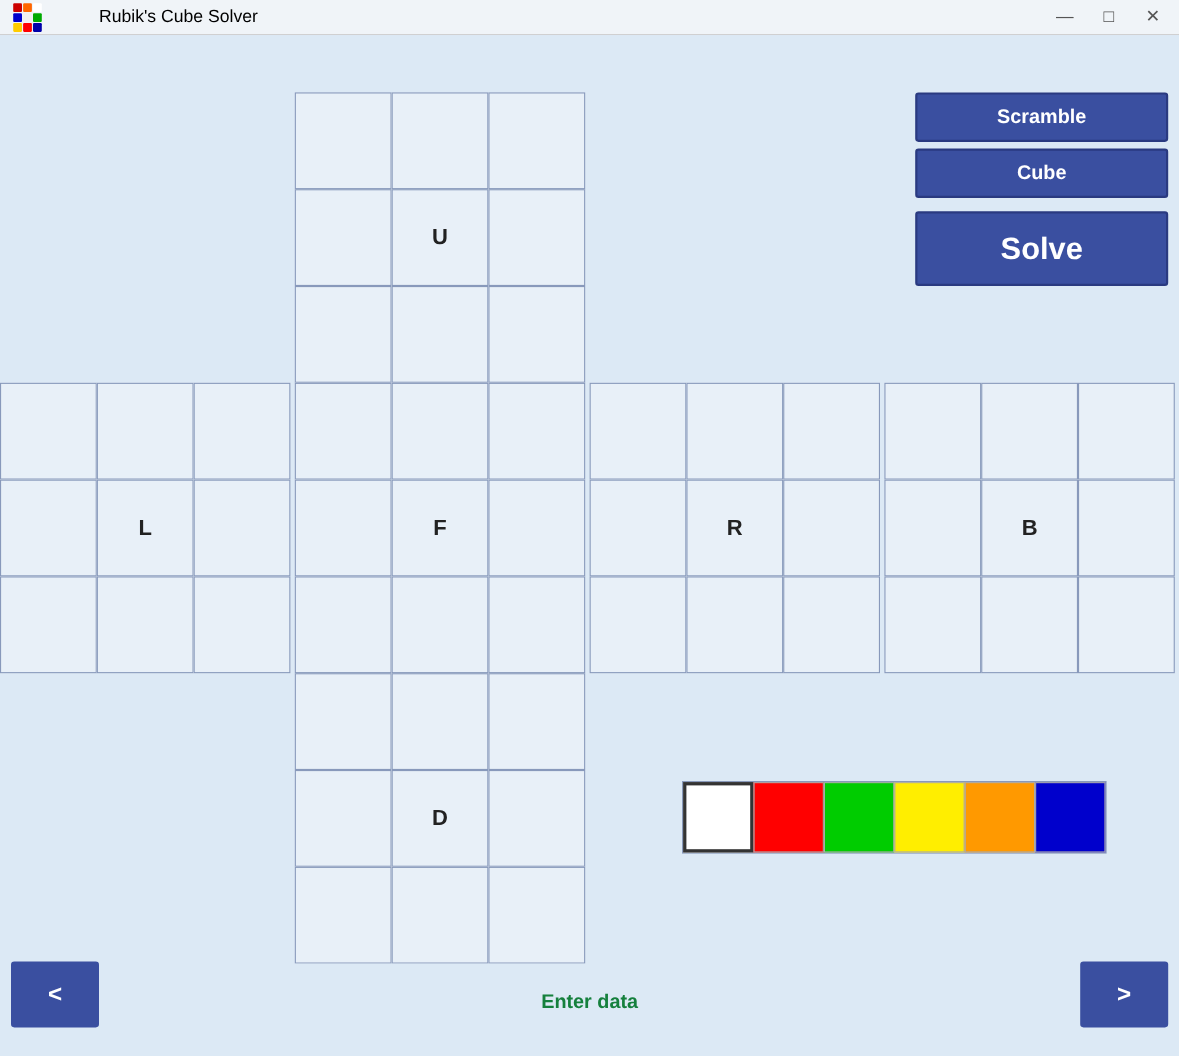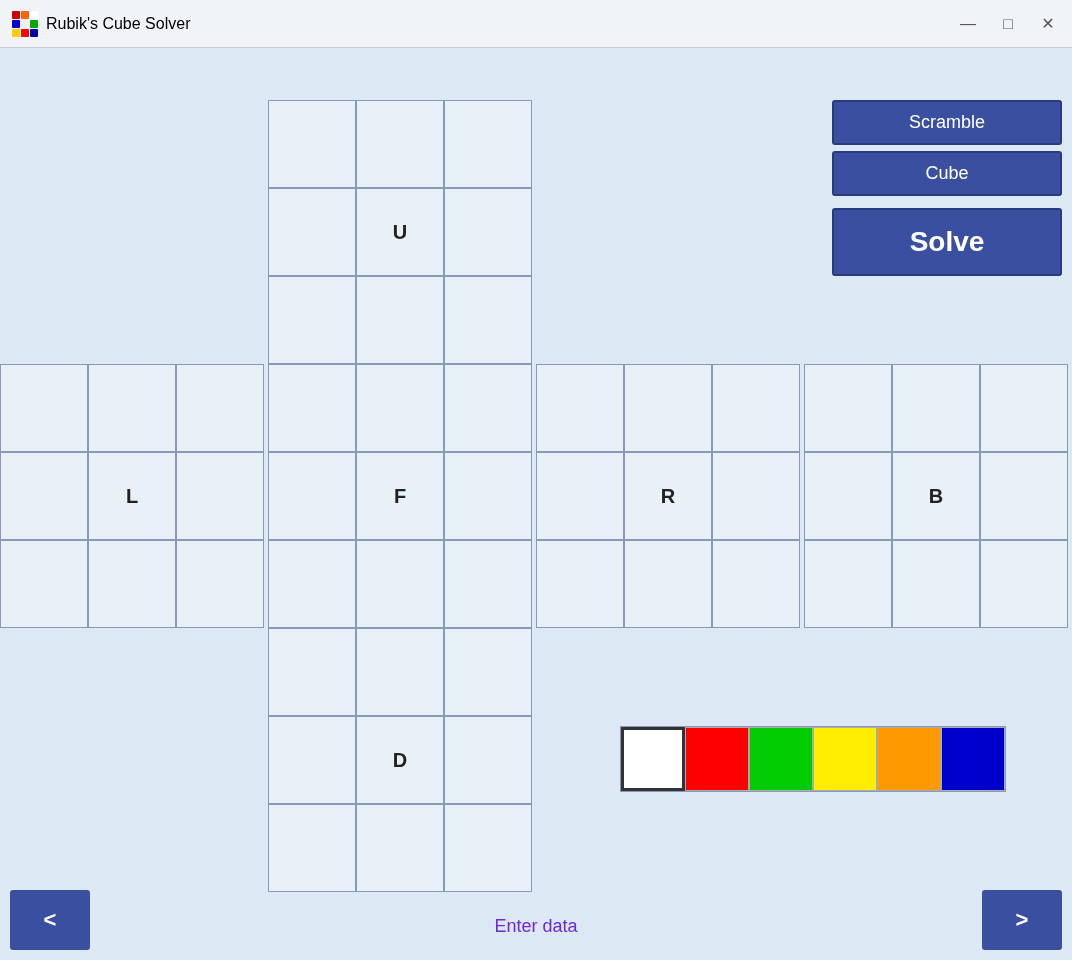--- a/index.html
+++ b/index.html
@@ -9,25 +9,26 @@
       width: 1072px;
       height: 960px;
       overflow: hidden;
       position: relative;
       user-select: none;
     }
 
     
     #titlebar {
       background: #f0f4f8;
-      height: 48px;
+      height: 32px;
       display: flex;
       align-items: center;
       padding: 0 12px;
       border-bottom: 1px solid #ccc;
+      gap: 44px;
     }
     #window-controls {
       margin-left: auto;
       display: flex;
       gap: 16px;
     }
     .win-btn {
       font-size: 16px;
       color: #555;
       cursor: pointer;
@@ -83,21 +84,21 @@
       top: 52px;
       display: flex;
       flex-direction: column;
       gap: 6px;
       width: 230px;
     }
     .action-btn {
       background: #3a4fa0;
       color: white;
       font-size: 18px;
-      font-weight: normal;
+      font-weight: bold;
       border: 2px solid #2a3a80;
       border-radius: 3px;
       padding: 10px 16px;
       text-align: center;
       cursor: pointer;
       width: 100%;
     }
     #solve-btn {
       background: #3a4fa0;
       color: white;
@@ -170,22 +171,22 @@
       font-weight: bold;
       border: none;
       border-radius: 3px;
       cursor: pointer;
       display: flex;
       align-items: center;
       justify-content: center;
     }
     #enter-data-label {
       font-size: 18px;
-      font-weight: normal;
-      color: #6d28d9;
+      font-weight: bold;
+      color: #15803d;
     }
 
     
     .cube-icon {
       display: inline-grid;
       grid-template-columns: repeat(3,8px);
       grid-template-rows: repeat(3,8px);
       gap:1px;
       margin-right:8px;
     }

